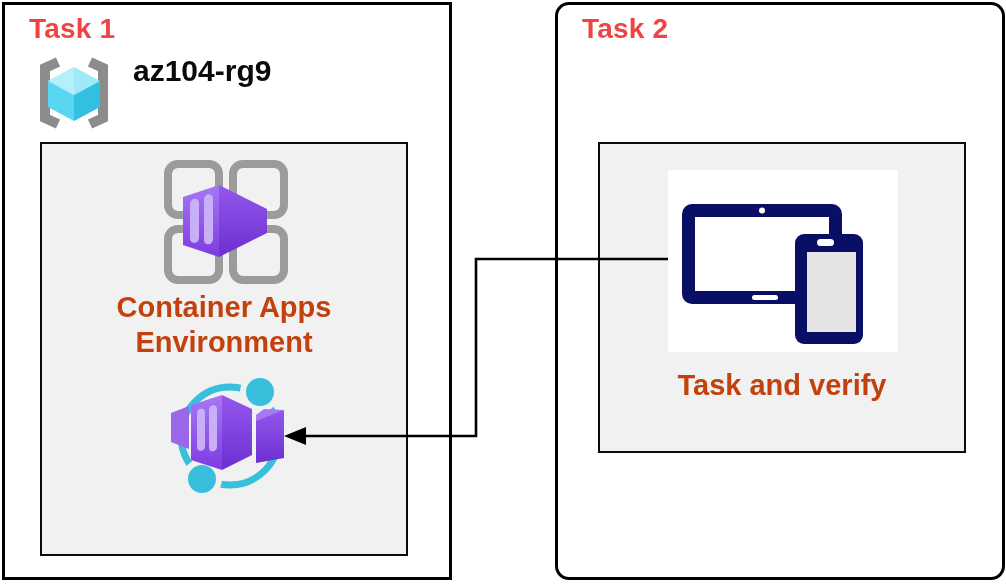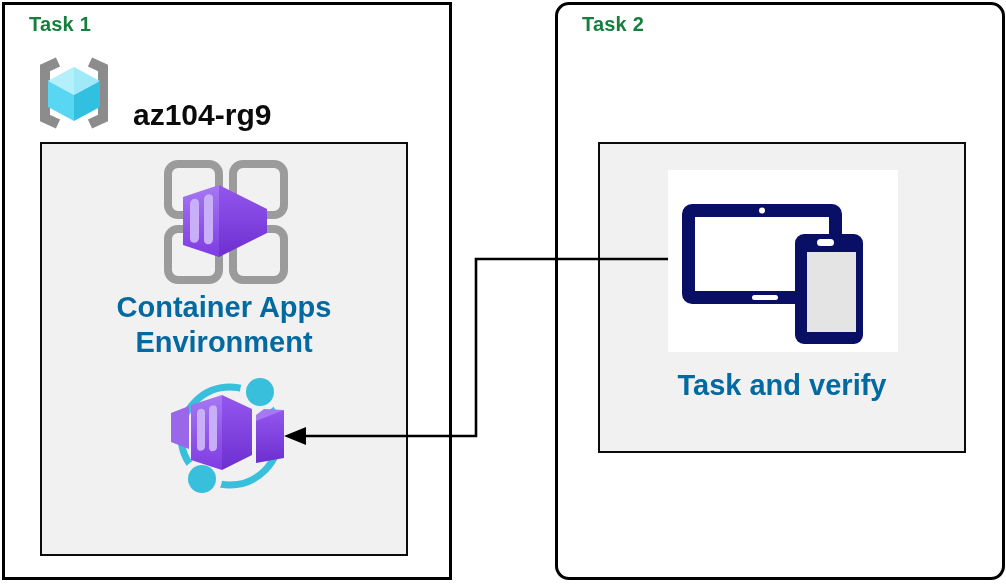--- a/index.html
+++ b/index.html
@@ -9,33 +9,33 @@
     overflow:hidden;
   }
   .task-box{
     position:absolute;top:2px;background:#fff;border:3px solid #000;
     width:444px;height:572px;
   }
   .task-box.t1{left:2px;}
   .task-box.t2{left:555px;border-radius:14px;}
   .task-title{
     position:absolute;left:24px;top:8px;
-    font-size:20px;font-weight:700;color:#15803d;letter-spacing:0.2px;
+    font-size:28px;font-weight:700;color:#ef4444;letter-spacing:0.2px;
   }
-  .rg-row{position:absolute;left:23px;top:49px;display:flex;align-items:flex-end;}
+  .rg-row{position:absolute;left:23px;top:49px;display:flex;align-items:flex-start;}
   .rg-icon{width:92px;height:78px;flex:0 0 auto;}
   .rg-name{margin-left:13px;font-size:30px;font-weight:700;color:#0b0b0b;}
   .inner-box{
     position:absolute;background:#F1F1F1;border:2px solid #0b0b0b;
   }
   .inner-box.env{left:35px;top:137px;width:364px;height:410px;}
   .inner-box.test{left:40px;top:137px;width:364px;height:307px;}
   .diagram-label{
     position:absolute;left:0;right:0;text-align:center;
-    font-size:29px;font-weight:700;color:#0369a1;line-height:35px;
+    font-size:29px;font-weight:700;color:#c2410c;line-height:35px;
   }
   .env-label{top:146px;}
   .env-label span{display:inline-block;max-width:290px;}
   .app-label{top:362px;}
   .test-label{top:224px;}
   .env-icon{position:absolute;left:122px;top:16px;width:124px;height:124px;}
   .app-icon{position:absolute;left:124px;top:231px;width:134px;height:128px;}
   .device-wrap{
     position:absolute;left:68px;top:26px;width:230px;height:182px;background:#fff;
   }

